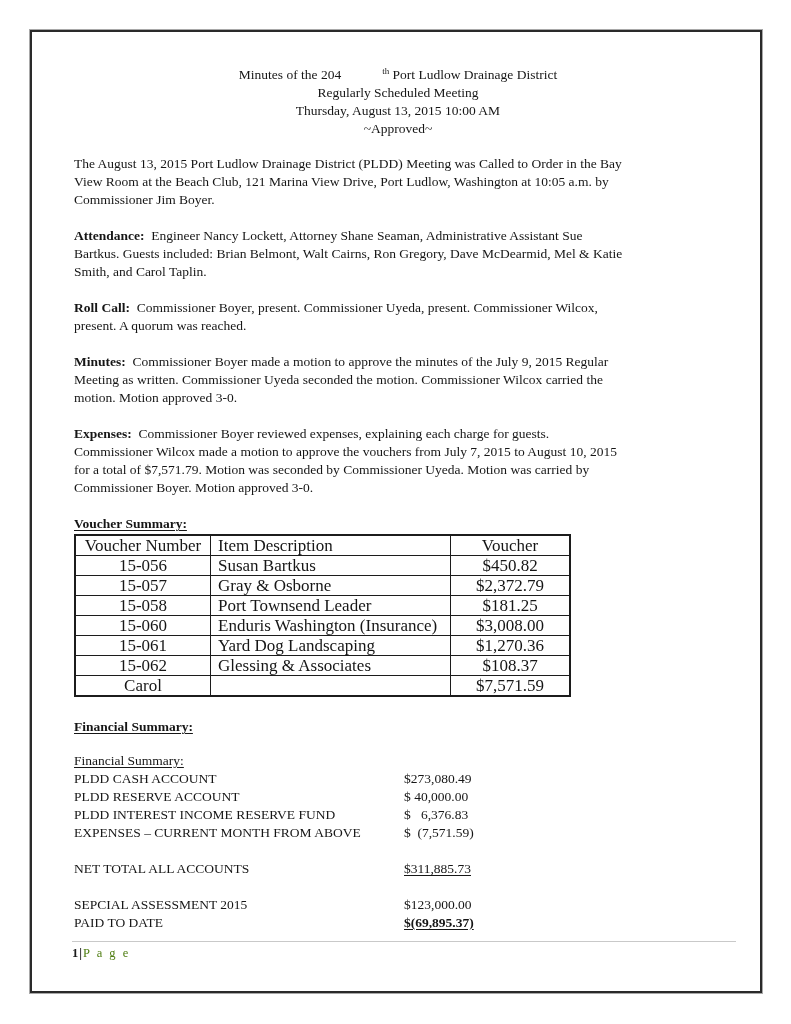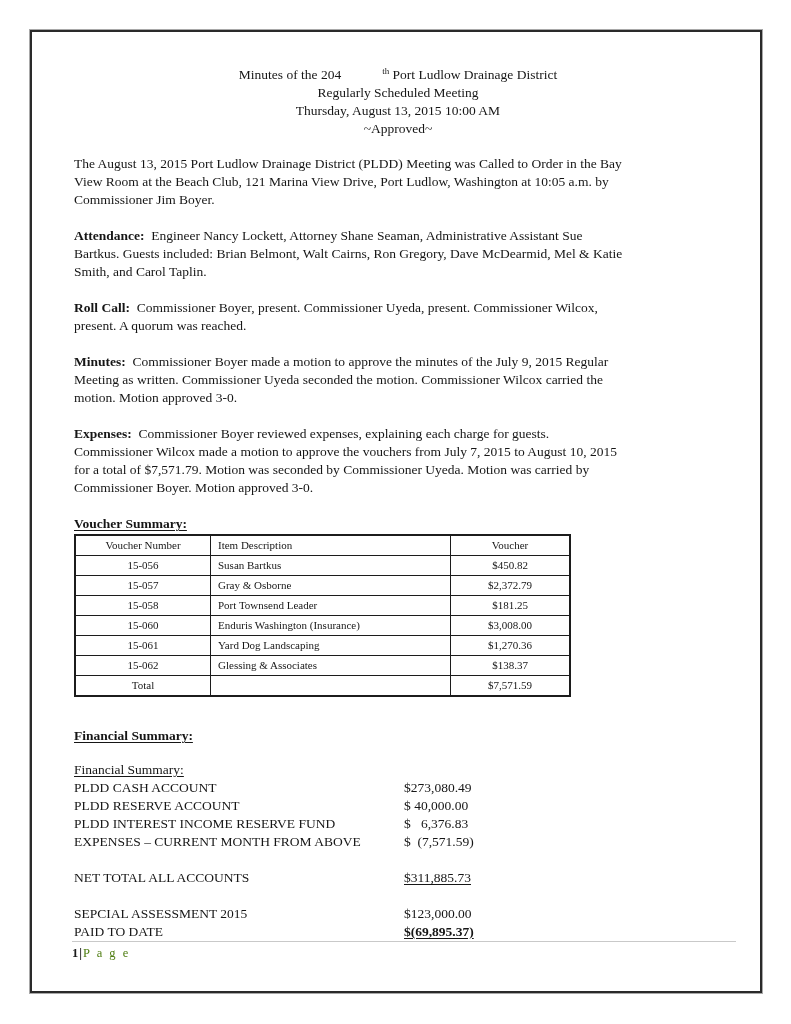--- a/index.html
+++ b/index.html
@@ -47,33 +47,33 @@
   .section-heading {
     font-weight: bold;
     text-decoration: underline;
     text-underline-offset: 2px;
     margin: 0;
   }
   table.voucher {
     border-collapse: collapse;
     border: 2px solid #1c1c1c;
     margin-top: 1px;
-    font-size: 11px;
+    font-size: 17px;
   }
   table.voucher th, table.voucher td {
     border: 1px solid #1c1c1c;
     font-weight: normal;
     height: 19px;
     padding: 0 4px;
     line-height: 17px;
   }
   .col-num   { width: 126px; text-align: center; }
   .col-desc  { width: 228px; text-align: left; padding-left: 7px !important; }
   .col-amt   { width: 110px; text-align: center; }
-  .fin-section { margin-top: 30px; }
+  .fin-section { margin-top: 21px; }
   .fin-sub {
     text-decoration: underline;
     text-underline-offset: 2px;
     margin-top: 16px;
   }
   .fin-row { display: flex; line-height: 18px; }
   .fin-label { width: 330px; flex: 0 0 330px; }
   .fin-value { white-space: pre; }
   .gap { height: 18px; }
   .value-underline {
@@ -169,24 +169,24 @@
           <td class="col-amt">$3,008.00</td>
         </tr>
         <tr>
           <td class="col-num">15-061</td>
           <td class="col-desc">Yard Dog Landscaping</td>
           <td class="col-amt">$1,270.36</td>
         </tr>
         <tr>
           <td class="col-num">15-062</td>
           <td class="col-desc">Glessing &amp; Associates</td>
-          <td class="col-amt">$138.37</td>
-        </tr>
-        <tr>
-          <td class="col-num">Total</td>
+          <td class="col-amt">$108.37</td>
+        </tr>
+        <tr>
+          <td class="col-num">Carol</td>
           <td class="col-desc"></td>
           <td class="col-amt">$7,571.59</td>
         </tr>
       </tbody>
     </table>
 
     <div class="fin-section">
       <div class="section-heading">Financial Summary:</div>
       <div class="fin-sub">Financial Summary:</div>
 

